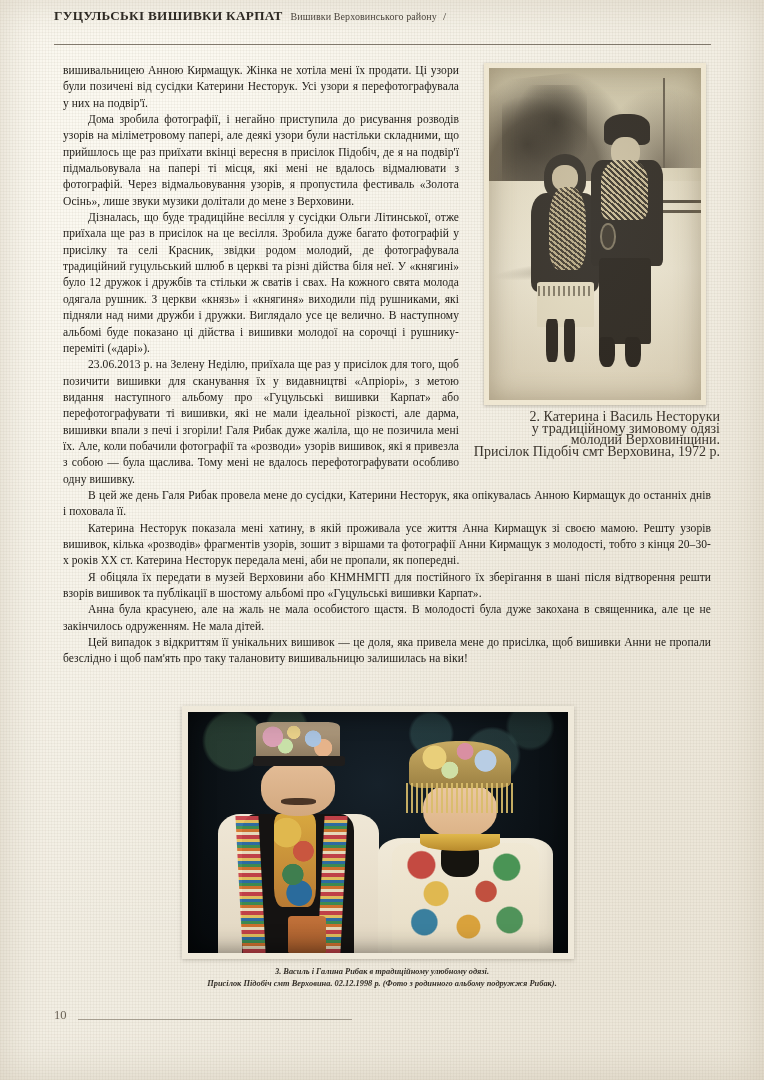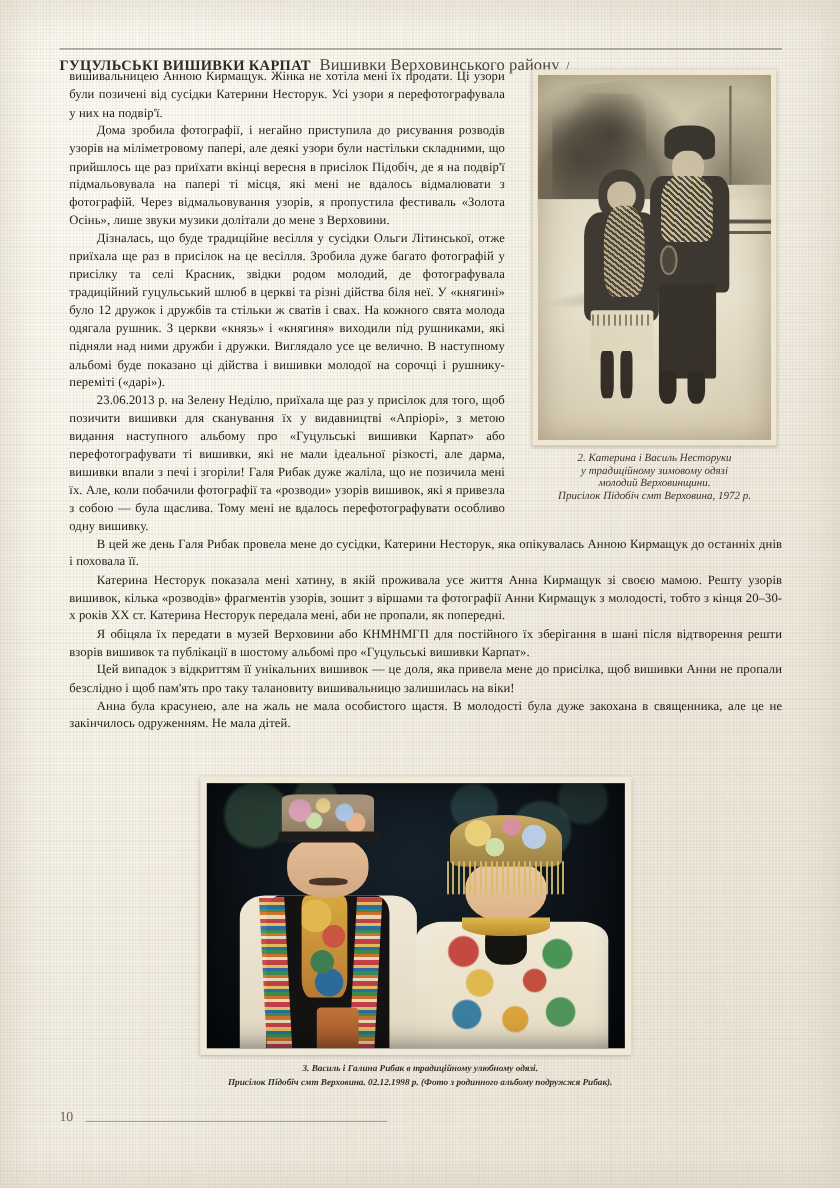--- a/index.html
+++ b/index.html
@@ -49,40 +49,39 @@
   .page {
     position: absolute;
     inset: 0;
     z-index: 2;
   }
 
   
   .running-head {
     position: absolute;
     left: 54px;
-    top: 20px;
+    top: 8px;
     width: 658px;
     height: 24px;
     display: flex;
     align-items: baseline;
     white-space: nowrap;
   }
   .rh-title {
     font-family: "Liberation Serif", "DejaVu Serif", serif;
     font-weight: bold;
     font-size: 13.2px;
     letter-spacing: 0.3px;
     color: #2e2a24;
   }
   .rh-sub {
-    font-size: 15px;
+    font-size: 10px;
     color: #4a443c;
     margin-left: 8px;
     letter-spacing: 0.1px;
-    margin-top: 32px;
   }
   .rh-slash {
     font-size: 11.4px;
     color: #4a443c;
     margin: 0 6px;
   }
   .rh-en {
     font-size: 12.6px;
     color: #4a443c;
     letter-spacing: 0.9px;
@@ -263,24 +262,23 @@
     box-shadow: inset 0 0 26px rgba(120,105,75,0.45);
     background: radial-gradient(ellipse at 50% 45%, rgba(255,250,230,0.08), rgba(120,105,78,0.18) 95%);
   }
 
   
   .caption2 {
     position: absolute;
     left: 470px;
     top: 411px;
     width: 250px;
-    text-align: center;
-    font-size: 10px;
+    text-align: right;
+    font-size: 14px;
     line-height: 11.6px;
-    font-style: italic;
     color: #3a342c;
   }
   .caption2 .line { display: block; }
 
   
   .photo3 {
     position: absolute;
     left: 182px;
     top: 706px;
     width: 392px;
@@ -471,22 +469,22 @@
 
   <div class="body-text">
     <div class="photo2-float"></div>
     <p class="noindent">вишивальницею Анною Кирмащук. Жінка не хотіла мені їх продати. Ці узори були позичені від сусідки Катерини Несторук. Усі узори я перефотографувала у них на подвір'ї.</p>
     <p>Дома зробила фотографії, і негайно приступила до рисування розводів узорів на міліметровому папері, але деякі узори були настільки складними, що прийшлось ще раз приїхати вкінці вересня в присілок Підобіч, де я на подвір'ї підмальовувала на папері ті місця, які мені не вдалось відмалювати з фотографій. Через відмальовування узорів, я пропустила фестиваль «Золота Осінь», лише звуки музики долітали до мене з Верховини.</p>
     <p>Дізналась, що буде традиційне весілля у сусідки Ольги Літинської, отже приїхала ще раз в присілок на це весілля. Зробила дуже багато фотографій у присілку та селі Красник, звідки родом молодий, де фотографувала традиційний гуцульський шлюб в церкві та різні дійства біля неї. У «княгині» було 12 дружок і дружбів та стільки ж сватів і свах. На кожного свята молода одягала рушник. З церкви «князь» і «княгиня» виходили під рушниками, які підняли над ними дружби і дружки. Виглядало усе це велично. В наступному альбомі буде показано ці дійства і вишивки молодої на сорочці і рушнику-переміті («дарі»).</p>
     <p>23.06.2013 р. на Зелену Неділю, приїхала ще раз у присілок для того, щоб позичити вишивки для сканування їх у видавництві «Апріорі», з метою видання наступного альбому про «Гуцульські вишивки Карпат» або перефотографувати ті вишивки, які не мали ідеальної різкості, але дарма, вишивки впали з печі і згоріли! Галя Рибак дуже жаліла, що не позичила мені їх. Але, коли побачили фотографії та «розводи» узорів вишивок, які я привезла з собою — була щаслива. Тому мені не вдалось перефотографувати особливо одну вишивку.</p>
     <p>В цей же день Галя Рибак провела мене до сусідки, Катерини Несторук, яка опікувалась Анною Кирмащук до останніх днів і поховала її.</p>
     <p>Катерина Несторук показала мені хатину, в якій проживала усе життя Анна Кирмащук зі своєю мамою. Решту узорів вишивок, кілька «розводів» фрагментів узорів, зошит з віршами та фотографії Анни Кирмащук з молодості, тобто з кінця 20–30-х років XX ст. Катерина Несторук передала мені, аби не пропали, як попередні.</p>
     <p>Я обіцяла їх передати в музей Верховини або КНМНМГП для постійного їх зберігання в шані після відтворення решти взорів вишивок та публікації в шостому альбомі про «Гуцульські вишивки Карпат».</p>
+    <p>Анна була красунею, але на жаль не мала особистого щастя. В молодості була дуже закохана в священника, але це не закінчилось одруженням. Не мала дітей.</p>
     <p>Цей випадок з відкриттям її унікальних вишивок — це доля, яка привела мене до присілка, щоб вишивки Анни не пропали безслідно і щоб пам'ять про таку талановиту вишивальницю залишилась на віки!</p>
-    <p>Анна була красунею, але на жаль не мала особистого щастя. В молодості була дуже закохана в священника, але це не закінчилось одруженням. Не мала дітей.</p>
   </div>
 
   <div class="photo2">
     <div class="photo2-inner">
       <div class="p2-sky"></div>
       <div class="p2-hill-l"></div>
       <div class="p2-hill-r"></div>
       <div class="p2-tree"></div>
       <div class="p2-pole"></div>
       <div class="p2-snow"></div>

